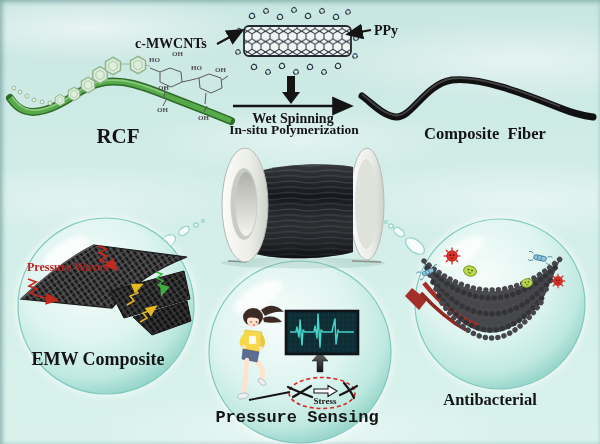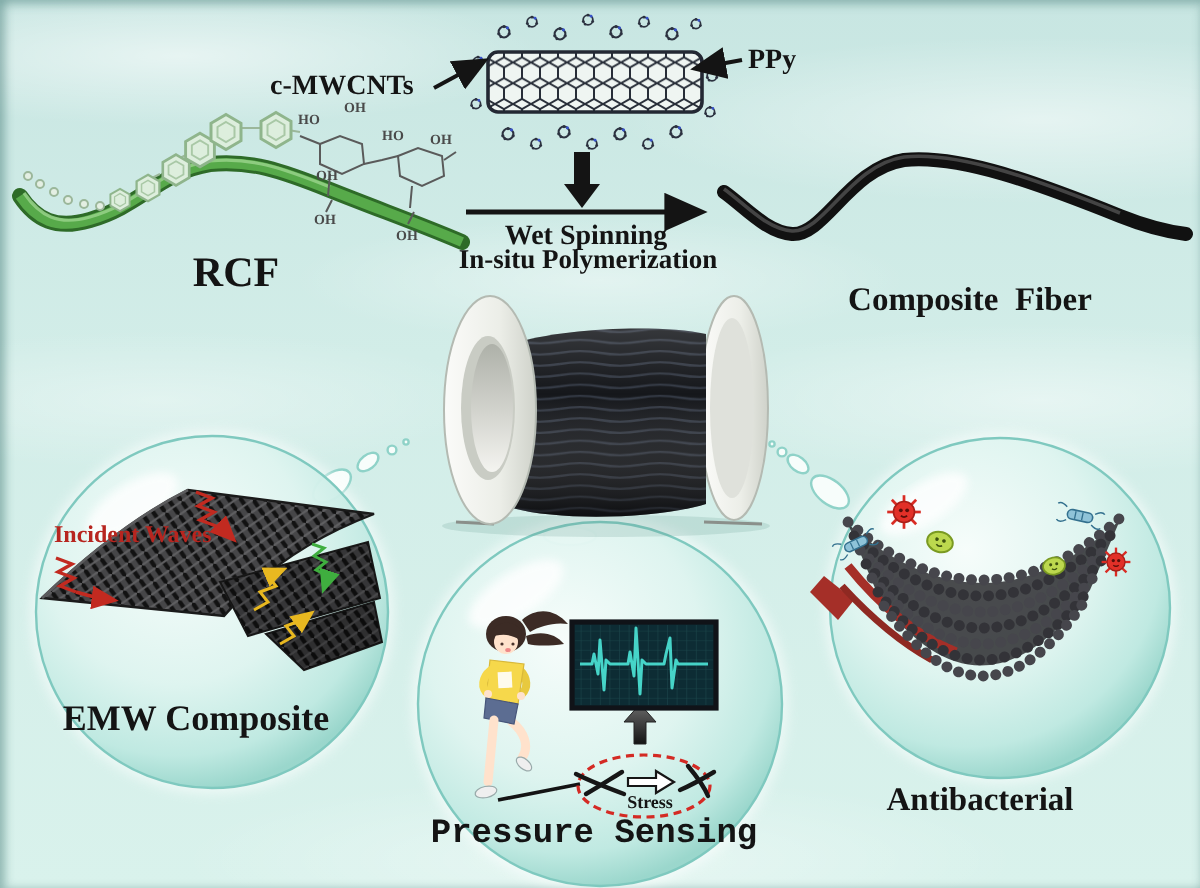--- a/index.html
+++ b/index.html
@@ -342,19 +342,19 @@
     <path d="M362,96 C372,103 383,116 396,117 C412,118 425,84 452,80 C480,77 520,92 560,108 C575,114 585,116 593,117" stroke="#111111" stroke-width="7" stroke-linecap="round"></path>
     <path d="M362,94.5 C372,101.5 383,114.5 396,115.5 C412,116.5 425,82.5 452,78.5 C480,75.5 520,90.5 560,106.5" stroke="#4a4a4a" stroke-width="1.8" opacity="0.9"></path>
   </g>
 </svg>
 
 <div class="lbl" style="left:135px;top:37px;font-size:14px;">c-MWCNTs</div>
 <div class="lbl" style="left:374px;top:24px;font-size:14px;">PPy</div>
 <div class="lbl ctr" style="left:294px;top:84px;font-size:13.5px;margin-top:39px;">In-situ Polymerization</div>
 <div class="lbl ctr" style="left:293px;top:112px;font-size:14px;">Wet Spinning</div>
 <div class="lbl ctr" style="left:118px;top:126px;font-size:21px;">RCF</div>
-<div class="lbl ctr" style="left:485px;top:142px;font-size:16.5px;">Composite  Fiber</div>
-<div class="lbl" style="left:27px;top:261px;font-size:12px;color:#b7251f;">Incident Waves</div>
+<div class="lbl ctr" style="left:485px;top:126px;font-size:16.5px;">Composite  Fiber</div>
+<div class="lbl" style="left:27px;top:261px;font-size:12px;color:#b7251f;">Pressure Waves</div>
 <div class="lbl ctr" style="left:98px;top:350px;font-size:18px;">EMW Composite</div>
 <div class="lbl ctr" style="left:297px;top:409px;font-size:17px;font-family:Liberation Mono, monospace;">Pressure Sensing</div>
 <div class="lbl ctr" style="left:490px;top:344px;font-size:16.5px;margin-top:48px;">Antibacterial</div>
 
 </div>
 
 </body></html>

